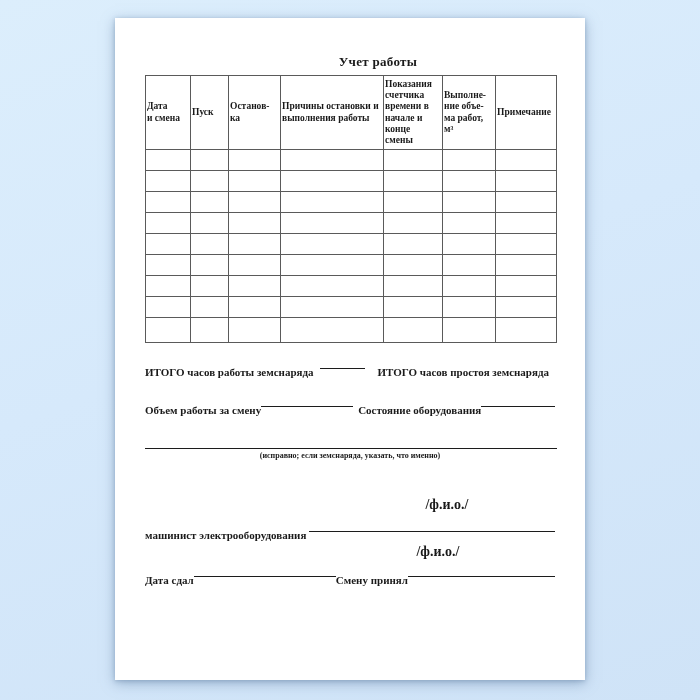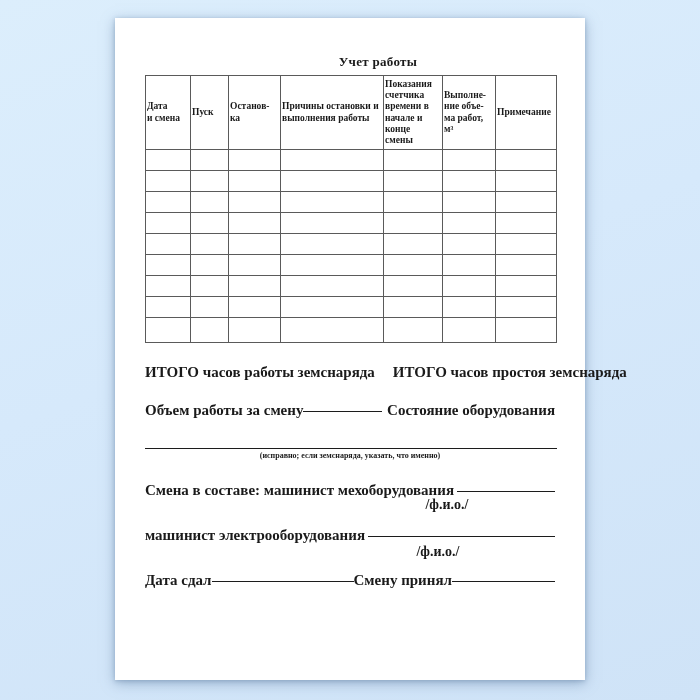--- a/index.html
+++ b/index.html
@@ -27,22 +27,22 @@
   }
   table.form-table th{
     font-size:9.5px;font-weight:700;line-height:1.18;
     text-align:left;vertical-align:middle;
     white-space:pre-line;height:73px;
   }
   table.form-table td{height:20px;}
   table.form-table tr.last-row td{height:24px;}
   .form-line{
     position:absolute;left:30px;width:410px;
-    display:flex;align-items:center;
-    font-size:15px;font-weight:700;line-height:12px;
+    display:flex;align-items:flex-start;
+    font-size:11px;font-weight:700;line-height:12px;
   }
   .form-line .lbl{white-space:nowrap;}
   .blank{
     display:inline-block;height:2px;
     border-bottom:1.2px solid #1c1c1c;
   }
   .blank.grow{flex:1 1 auto;}
   .full-rule{
     position:absolute;left:30px;width:412px;height:0;
     border-top:1.2px solid #1c1c1c;
@@ -191,24 +191,20 @@
     <div class="form-line" style="top:386px">
       <span class="lbl">Объем работы за смену</span>
       <span class="blank" style="width:92px"></span>
       <span class="lbl" style="margin-left:5px">Состояние оборудования</span>
       <span class="blank grow"></span>
     </div>
 
     <div class="full-rule" style="top:430px"></div>
     <div class="note-line" style="top:433px">(исправно; если земснаряда, указать, что именно)</div>
 
-    <div class="form-line" style="top:466px">
-      <span class="lbl">Смена в составе: машинист мехоборудования</span>
-      <span class="blank grow" style="margin-left:3px"></span>
-    </div>
     <div class="fio" style="top:479px;left:292px">/ф.и.о./</div>
 
     <div class="form-line" style="top:511px">
       <span class="lbl">машинист электрооборудования</span>
       <span class="blank grow" style="margin-left:3px"></span>
     </div>
     <div class="fio" style="top:526px;left:283px">/ф.и.о./</div>
 
     <div class="form-line" style="top:556px">
       <span class="lbl">Дата сдал</span>

